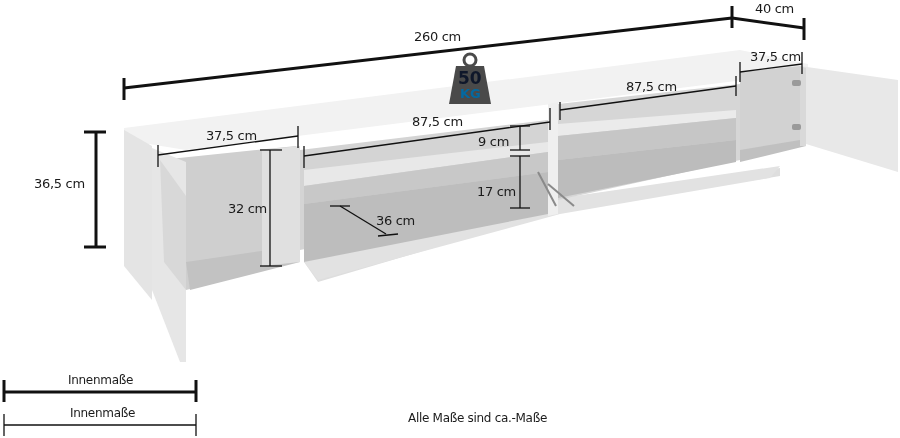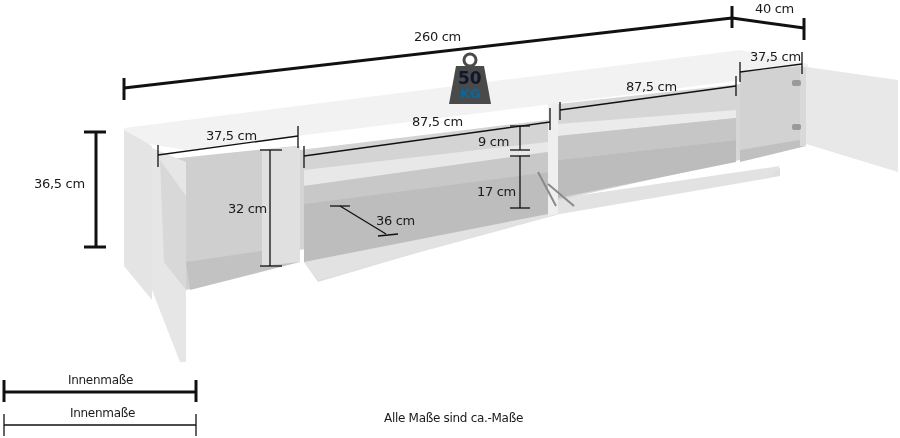--- a/index.html
+++ b/index.html
@@ -136,14 +136,14 @@
   <div class="lbl" style="left:750px; top:49px;">37,5 cm</div>
   <div class="lbl" style="left:478px; top:134px;">9 cm</div>
   <div class="lbl" style="left:477px; top:184px;">17 cm</div>
   <div class="lbl" style="left:376px; top:206px;margin-top:7px;">36 cm</div>
 
   
   <div class="lbl legend-lbl" style="left:68px; top:373px;">Innenmaße</div>
   <div class="lbl legend-lbl" style="left:70px; top:406px;">Innenmaße</div>
 
   
-  <div class="lbl legend-lbl" style="left:384px; top:411px;text-align:center;">Alle Maße sind ca.-Maße</div>
+  <div class="lbl legend-lbl" style="left:408px; top:411px;text-align:center;">Alle Maße sind ca.-Maße</div>
 </div>
 
 </body></html>

